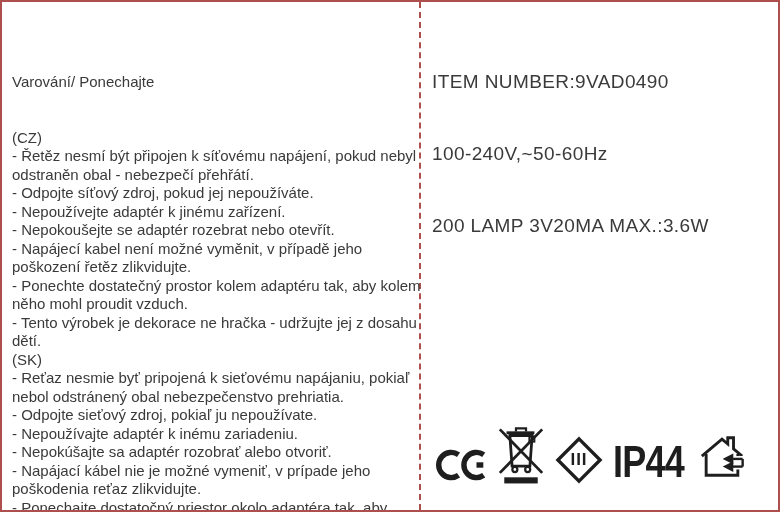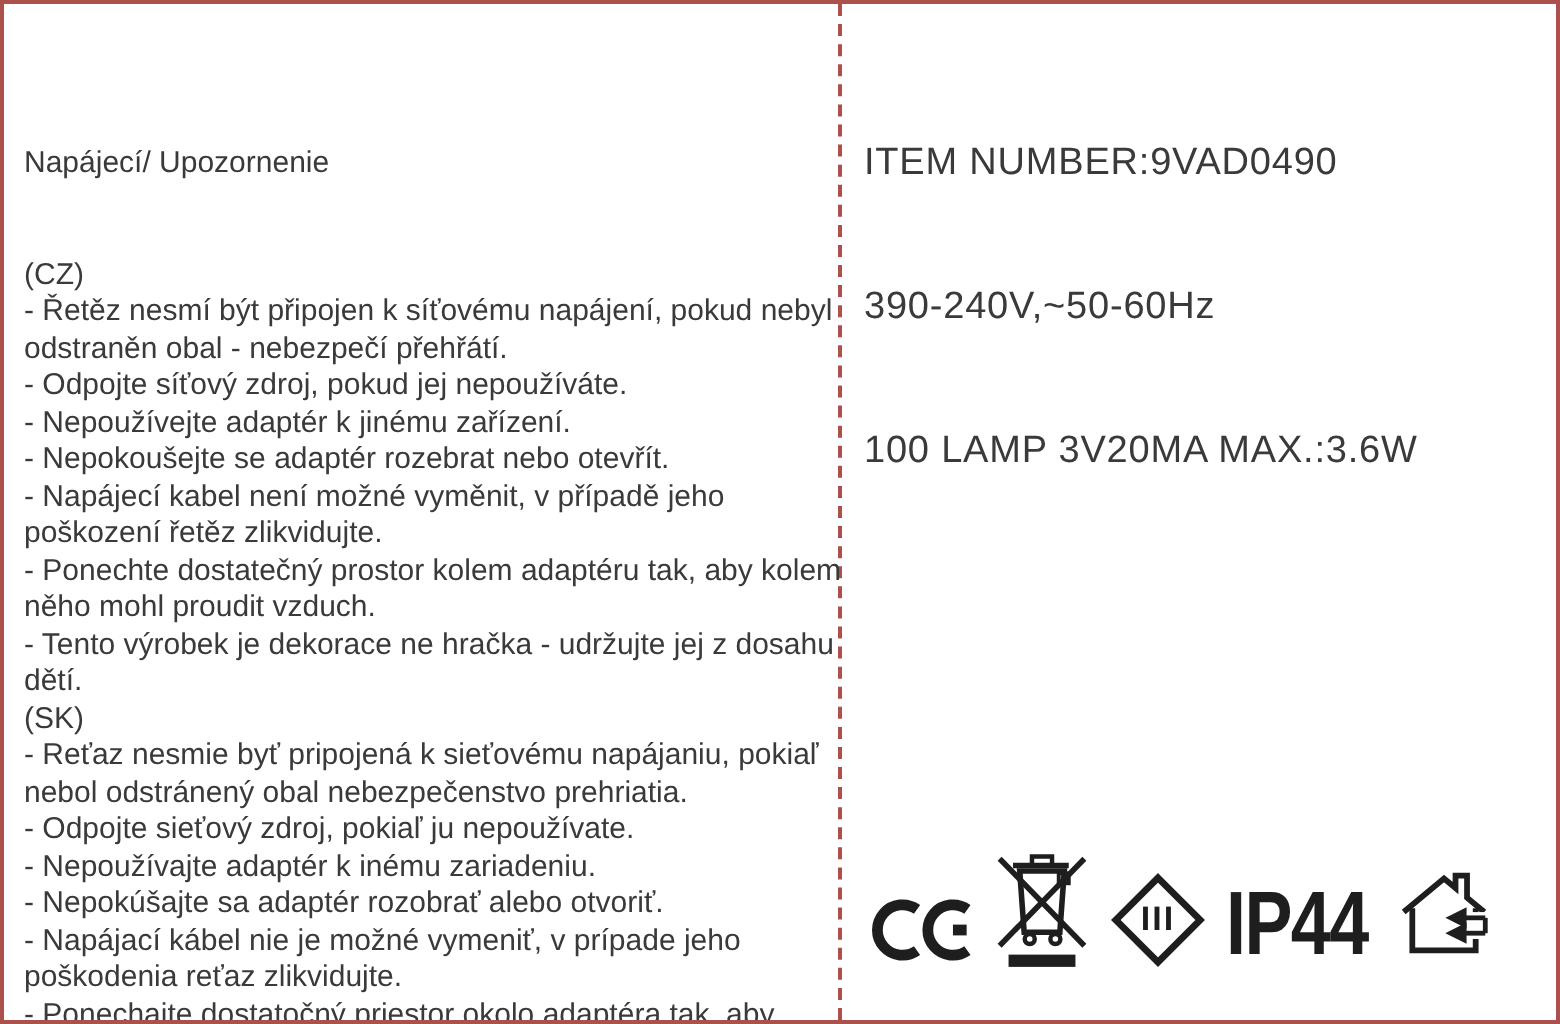--- a/index.html
+++ b/index.html
@@ -90,27 +90,27 @@
   .house-svg { width: 48px; height: 54px; margin-left: 8px; }
 </style>
 </head>
 <body>
 
 <div class="page">
 
   <div class="divider"></div>
 
   <div class="left-col">
-    <div class="wline">Napájecí/ Upozornenie</div>
+    <div class="wline">Varování/ Ponechajte</div>
   <div class="wline">(CZ)</div><div class="wline">- Řetěz nesmí být připojen k síťovému napájení, pokud nebyl</div><div class="wline">odstraněn obal - nebezpečí přehřátí.</div><div class="wline">- Odpojte síťový zdroj, pokud jej nepoužíváte.</div><div class="wline">- Nepoužívejte adaptér k jinému zařízení.</div><div class="wline">- Nepokoušejte se adaptér rozebrat nebo otevřít.</div><div class="wline">- Napájecí kabel není možné vyměnit, v případě jeho</div><div class="wline">poškození řetěz zlikvidujte.</div><div class="wline">- Ponechte dostatečný prostor kolem adaptéru tak, aby kolem</div><div class="wline">něho mohl proudit vzduch.</div><div class="wline">- Tento výrobek je dekorace ne hračka - udržujte jej z dosahu</div><div class="wline">dětí.</div><div class="wline">(SK)</div><div class="wline">- Reťaz nesmie byť pripojená k sieťovému napájaniu, pokiaľ</div><div class="wline">nebol odstránený obal nebezpečenstvo prehriatia.</div><div class="wline">- Odpojte sieťový zdroj, pokiaľ ju nepoužívate.</div><div class="wline">- Nepoužívajte adaptér k inému zariadeniu.</div><div class="wline">- Nepokúšajte sa adaptér rozobrať alebo otvoriť.</div><div class="wline">- Napájací kábel nie je možné vymeniť, v prípade jeho</div><div class="wline">poškodenia reťaz zlikvidujte.</div><div class="wline">- Ponechajte dostatočný priestor okolo adaptéra tak, aby</div></div>
 
   <div class="right-col">
     <div class="spec-line">ITEM NUMBER:9VAD0490</div>
-    <div class="spec-line">390-240V,~50-60Hz</div>
-    <div class="spec-line">100 LAMP 3V20MA MAX.:3.6W</div>
+    <div class="spec-line">100-240V,~50-60Hz</div>
+    <div class="spec-line">200 LAMP 3V20MA MAX.:3.6W</div>
   </div>
 
   <div class="marks">
 
     <svg class="mark-svg ce-svg" viewBox="0 0 150 100" aria-label="CE">
       <g fill="none" stroke="#1e1e1e" stroke-width="15">
         <path d="M 68.1 21.3 A 35 35 0 1 0 68.1 78.7"></path>
         <path d="M 138.1 21.3 A 35 35 0 1 0 138.1 78.7"></path>
         <line x1="118" y1="50" x2="137" y2="50"></line>
       </g>

